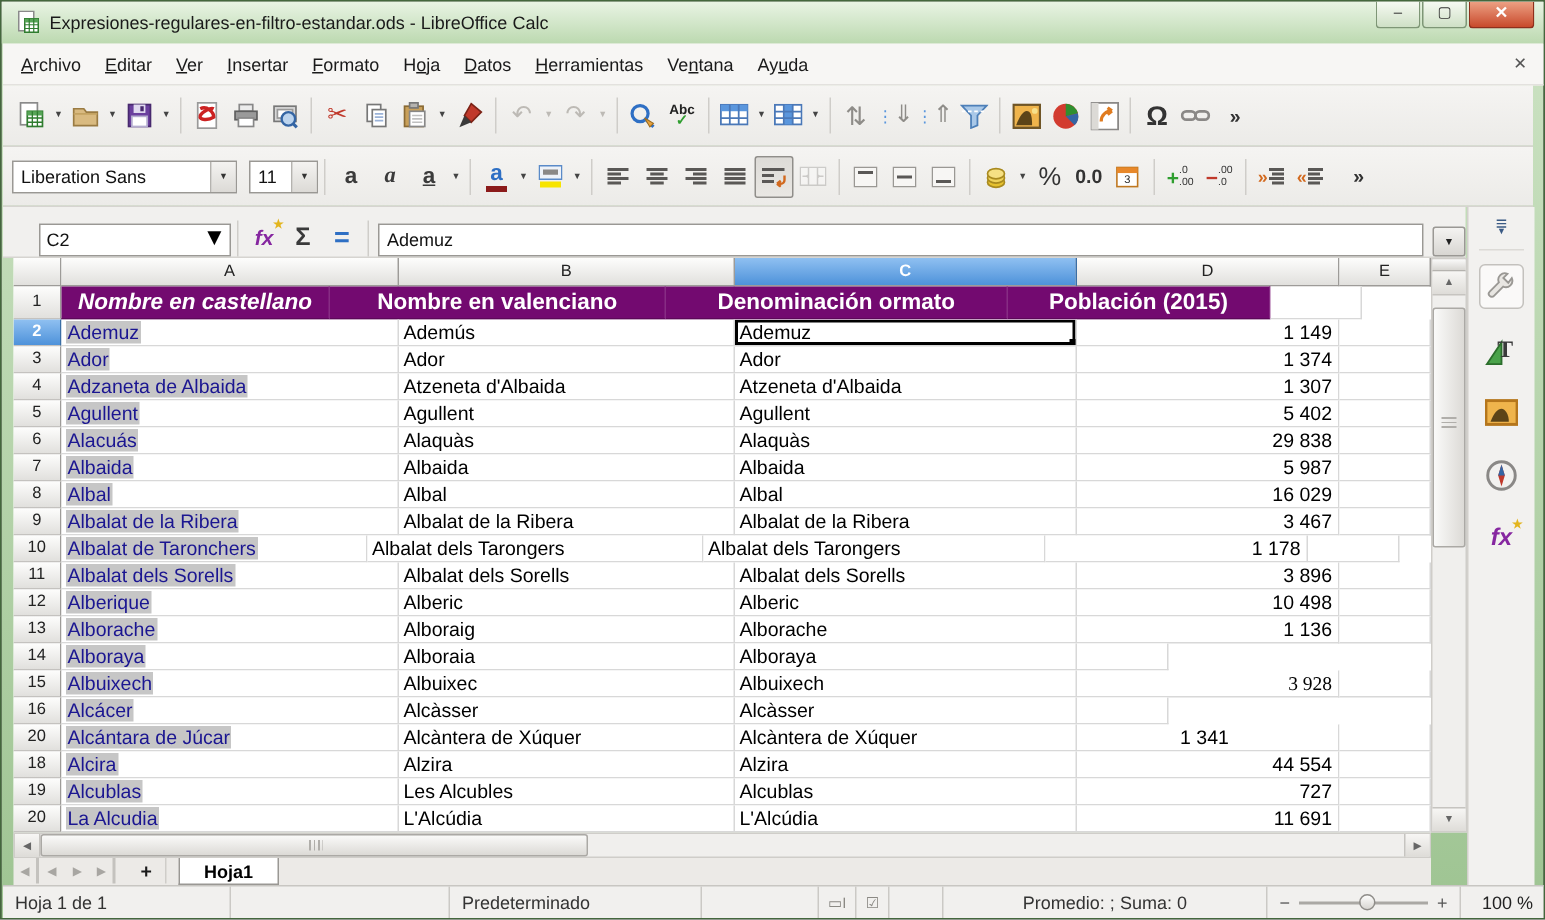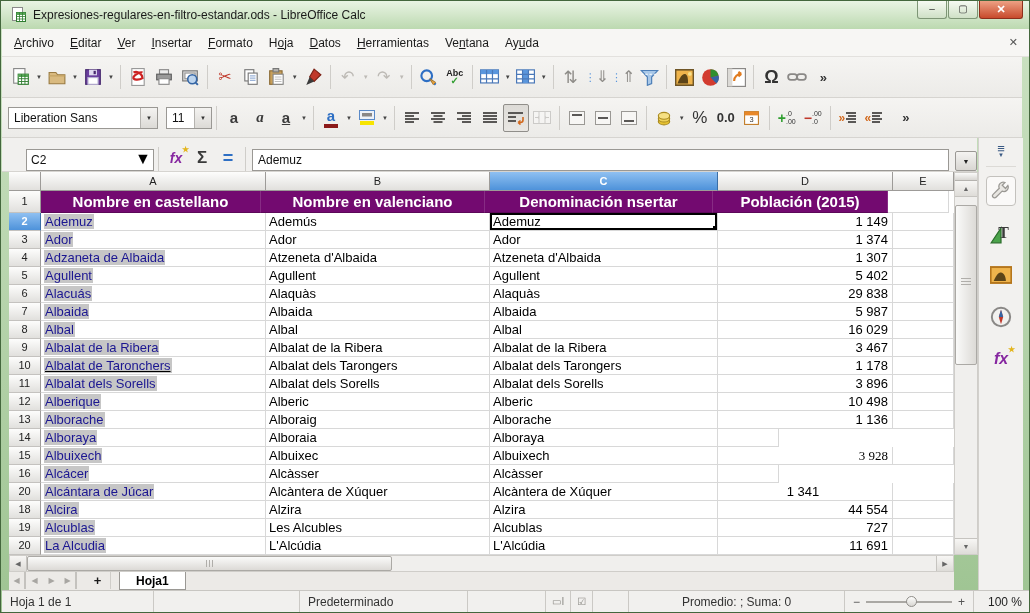--- a/index.html
+++ b/index.html
@@ -495,23 +495,23 @@
         <div class="ch corner"></div>
         <div class="ch" style="width: 225px;">A</div>
         <div class="ch" style="width: 224px;">B</div>
         <div class="ch sel" style="width: 228px;">C</div>
         <div class="ch" style="width: 175px;">D</div>
         <div class="ch" style="width: 61px;">E</div>
       </div>
     <div id="grid-body">
         <div class="grow hrow">
           <div class="rh">1</div>
-          <div class="hcell" style="width: 220px;">Nombre en castellano</div>
+          <div class="hcell" style="width: 179px; font-style: italic;">Nombre en castellano</div>
           <div class="hcell" style="width: 224px;">Nombre en valenciano</div>
-          <div class="hcell" style="width: 228px;">Denominación nsertar</div>
+          <div class="hcell" style="width: 228px;">Denominación ormato</div>
           <div class="hcell" style="width: 175px;">Población (2015)</div>
           <div class="cell" style="width: 61px;"></div>
         </div>
         <div class="grow">
           <div class="rh sel">2</div>
           <div class="cell" style="width: 225px;"><span class="lnk">Ademuz</span></div>
           <div class="cell" style="width: 224px;">Ademús</div>
           <div class="cell active" style="width: 228px;">Ademuz</div>
           <div class="cell num" style="width: 175px;">1 149</div>
           <div class="cell" style="width: 61px;"></div>
@@ -567,21 +567,21 @@
         <div class="grow">
           <div class="rh">9</div>
           <div class="cell" style="width: 225px;"><span class="lnk">Albalat de la Ribera</span></div>
           <div class="cell" style="width: 224px;">Albalat de la Ribera</div>
           <div class="cell" style="width: 228px;">Albalat de la Ribera</div>
           <div class="cell num" style="width: 175px;">3 467</div>
           <div class="cell" style="width: 61px;"></div>
         </div>
         <div class="grow">
           <div class="rh">10</div>
-          <div class="cell" style="width: 225px; text-decoration: underline;"><span class="lnk">Albalat de Taronchers</span></div>
+          <div class="cell" style="width: 204px;"><span class="lnk">Albalat de Taronchers</span></div>
           <div class="cell" style="width: 224px;">Albalat dels Tarongers</div>
           <div class="cell" style="width: 228px;">Albalat dels Tarongers</div>
           <div class="cell num" style="width: 175px;">1 178</div>
           <div class="cell" style="width: 61px;"></div>
         </div>
         <div class="grow">
           <div class="rh">11</div>
           <div class="cell" style="width: 225px;"><span class="lnk">Albalat dels Sorells</span></div>
           <div class="cell" style="width: 224px;">Albalat dels Sorells</div>
           <div class="cell" style="width: 228px;">Albalat dels Sorells</div>

